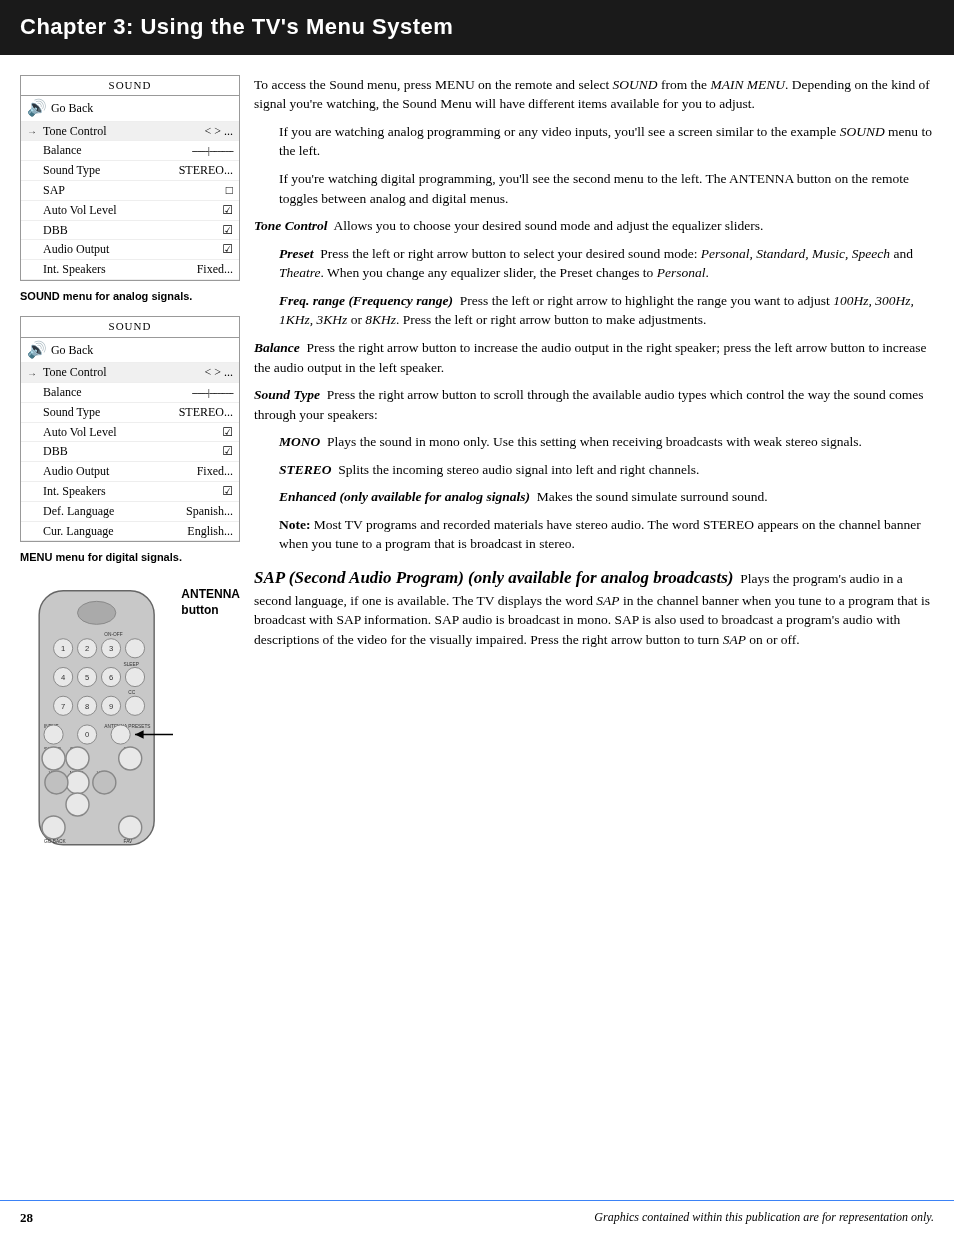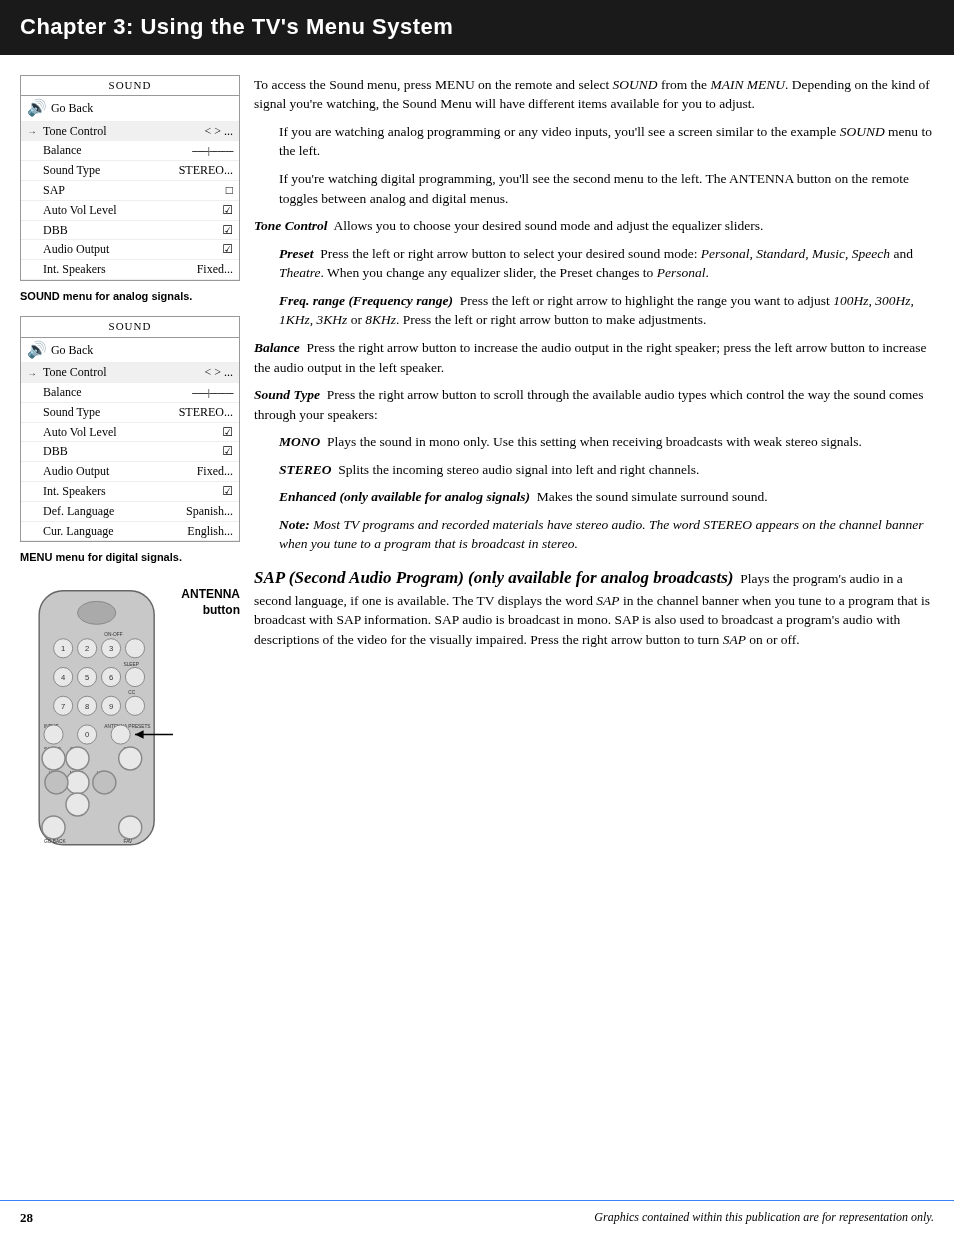--- a/index.html
+++ b/index.html
@@ -379,21 +379,21 @@
 
           <line x1="162" y1="155" x2="120" y2="155" stroke="#000" stroke-width="1.5" marker-end="url(#arrow)"></line>
           <defs>
             <marker id="arrow" markerWidth="8" markerHeight="8" refX="6" refY="3" orient="auto">
               <path d="M0,0 L0,6 L6,3 z" fill="#000"></path>
             </marker>
           </defs>
         </svg>
         <div>
           <div style="font-size:12px; font-weight:bold; font-family:Arial, sans-serif;">ANTENNA</div>
-          <div style="font-size:12px; font-weight:bold; font-family:Arial, sans-serif;text-align:right;">button</div>
+          <div style="font-size:12px; font-weight:bold; font-family:Arial, sans-serif;">button</div>
         </div>
       </div>
     </div>
 
     <div class="right-column">
 
       <p class="body-text">
         To access the Sound menu, press MENU on the remote and select <em>SOUND</em> from the <em>MAIN MENU</em>. Depending on the kind of signal you're watching, the Sound Menu will have different items available for you to adjust.
       </p>
 
@@ -430,21 +430,21 @@
       </p>
 
       <p class="body-text indented">
         <span class="term">STEREO</span>&nbsp; Splits the incoming stereo audio signal into left and right channels.
       </p>
 
       <p class="body-text indented">
         <span class="term">Enhanced (only available for analog signals)</span>&nbsp; Makes the sound simulate surround sound.
       </p>
 
-      <p class="body-text indented" style="font-style:italic;">
+      <p class="body-text indented" style="">
         <strong>Note:</strong> Most TV programs and recorded materials have stereo audio. The word STEREO appears on the channel banner when you tune to a program that is broadcast in stereo.
       </p>
 
       <p class="body-text" style="margin-top: 12px;">
         <span class="sap-heading">SAP (Second Audio Program) (only available for analog broadcasts)</span>&nbsp; Plays the program's audio in a second language, if one is available. The TV displays the word <em>SAP</em> in the channel banner when you tune to a program that is broadcast with SAP information. SAP audio is broadcast in mono. SAP is also used to broadcast a program's audio with descriptions of the video for the visually impaired. Press the right arrow button to turn <em>SAP</em> on or off.
       </p>
     </div>
   </div>
 
   <div class="footer">

